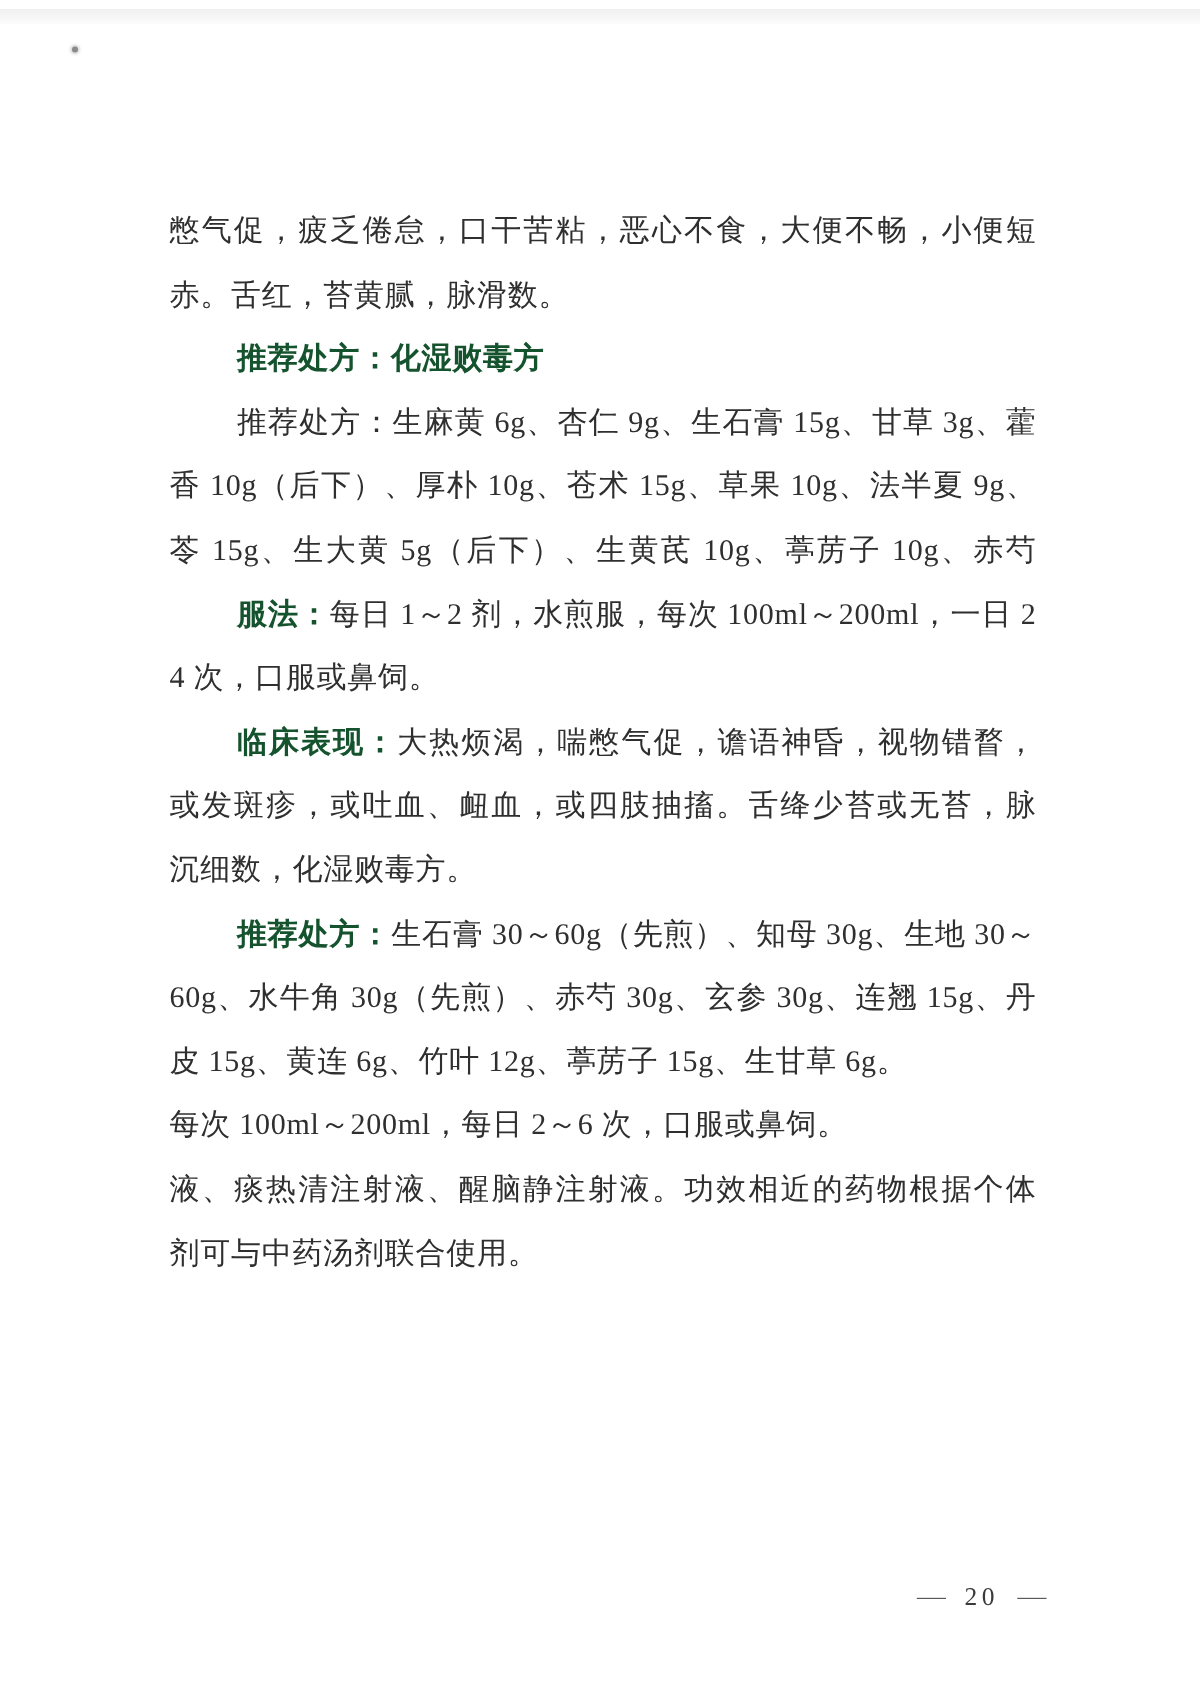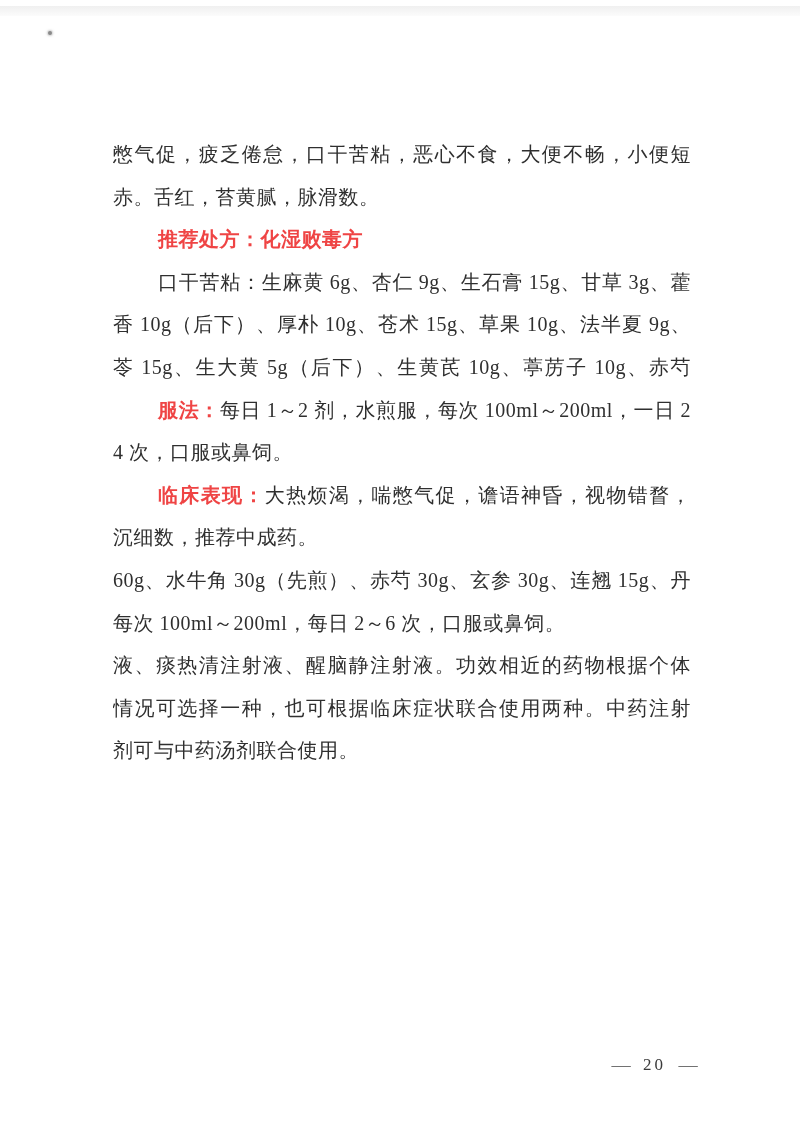--- a/index.html
+++ b/index.html
@@ -52,21 +52,21 @@
     white-space: normal;
   }
   .line.nofill {
     text-align-last: left;
   }
   .line.indent {
     text-indent: 45px;
   }
   .seg.bold {
     font-weight: 700;
-    color: #ef4444;
+    color: #14532d;
   }
   .footer {
     position: absolute;
     top: 1053px;
     right: 104px;
     height: 24px;
     line-height: 24px;
     font-size: 17px;
     color: #3a3a3a;
     display: flex;
@@ -86,31 +86,33 @@
 </head>
 <body>
 
 <div class="scan-band-top"></div>
 <div class="scan-speck"></div>
 
 <div class="doc-text">
     <div class="line"><span class="seg">憋气促，疲乏倦怠，口干苦粘，恶心不食，大便不畅，小便短</span></div>
     <div class="line nofill"><span class="seg">赤。舌红，苔黄腻，脉滑数。</span></div>
     <div class="line indent nofill"><span class="seg bold">推荐处方：化湿败毒方</span></div>
-    <div class="line indent"><span class="seg">口干苦粘：生麻黄 6g、杏仁 9g、生石膏 15g、甘草 3g、藿</span></div>
+    <div class="line indent"><span class="seg">推荐处方：生麻黄 6g、杏仁 9g、生石膏 15g、甘草 3g、藿</span></div>
     <div class="line"><span class="seg">香 10g（后下）、厚朴 10g、苍术 15g、草果 10g、法半夏 9g、茯</span></div>
     <div class="line"><span class="seg">苓 15g、生大黄 5g（后下）、生黄芪 10g、葶苈子 10g、赤芍 10g。</span></div>
     <div class="line indent"><span class="seg bold">服法：</span><span class="seg">每日 1～2 剂，水煎服，每次 100ml～200ml，一日 2～</span></div>
     <div class="line nofill"><span class="seg">4 次，口服或鼻饲。</span></div>
     <div class="line indent"><span class="seg bold">临床表现：</span><span class="seg">大热烦渴，喘憋气促，谵语神昏，视物错瞀，</span></div>
-    <div class="line nofill"><span class="seg">沉细数，推荐中成药。</span></div>
+    <div class="line"><span class="seg">或发斑疹，或吐血、衄血，或四肢抽搐。舌绛少苔或无苔，脉</span></div>
+    <div class="line nofill"><span class="seg">沉细数，化湿败毒方。</span></div>
+    <div class="line indent"><span class="seg bold">推荐处方：</span><span class="seg">生石膏 30～60g（先煎）、知母 30g、生地 30～</span></div>
     <div class="line"><span class="seg">60g、水牛角 30g（先煎）、赤芍 30g、玄参 30g、连翘 15g、丹</span></div>
+    <div class="line nofill"><span class="seg">皮 15g、黄连 6g、竹叶 12g、葶苈子 15g、生甘草 6g。</span></div>
     <div class="line nofill"><span class="seg">每次 100ml～200ml，每日 2～6 次，口服或鼻饲。</span></div>
     <div class="line"><span class="seg">液、痰热清注射液、醒脑静注射液。功效相近的药物根据个体</span></div>
-    <div class="line"><span class="seg">情况可选择一种，也可根据临床症状联合使用两种。中药注射</span></div>
     <div class="line nofill"><span class="seg">剂可与中药汤剂联合使用。</span></div>
   </div>
 
 <div class="footer">
   <span class="dash">—</span>
   <span class="pagenum">20</span>
   <span class="dash">—</span>
 </div>
 
 </body></html>

